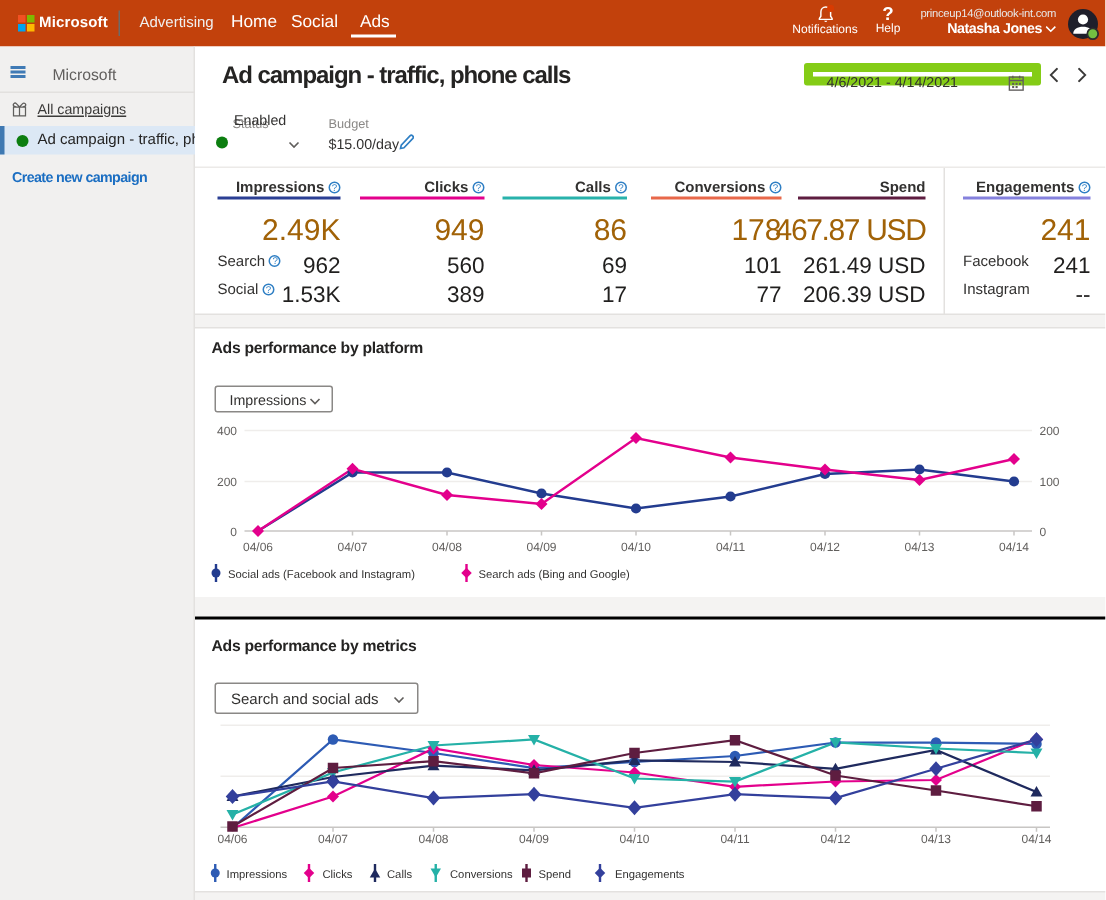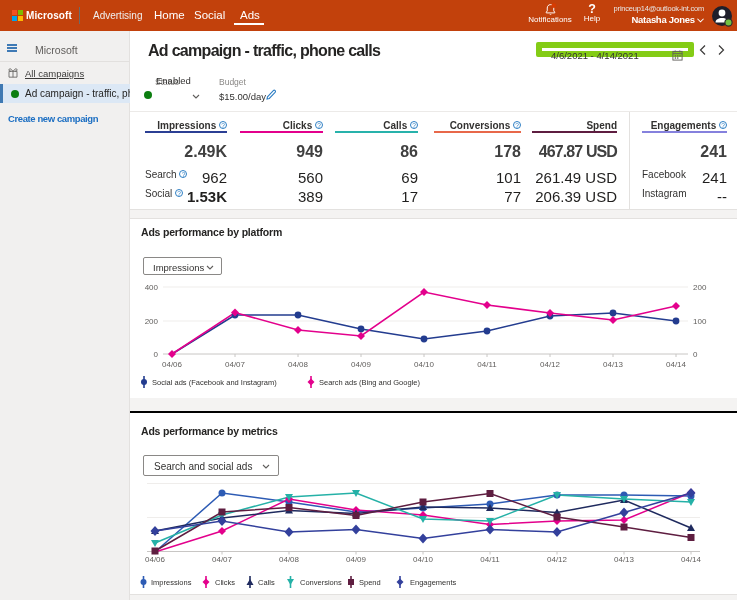--- a/index.html
+++ b/index.html
@@ -35,21 +35,21 @@
 #main { position:absolute; left:130px; top:31px; width:607px; height:441px; background:#fff;padding-left:42px; }
 h1.title { position:absolute; left:18px; top:11px; font-size:16px; font-weight:bold; color:#252423; letter-spacing:-0.7px; }
 #datebox { position:absolute; left:406px; top:11px; width:158px; height:15px; border:6px solid #84cc16; border-radius:2px; font-size:9.5px; color:#323130; }
 .lblsmall { font-size:8.5px; color:#8a8886; }
 
 
 #metrics { position:absolute; left:0; top:80px; width:607px; height:99px; background:#fff; border-top:1px solid #eceae8; border-bottom:1px solid #e3e1df; }
 .mcol { position:absolute; top:0; }
 .mcol .mlabel { position:absolute; top:8px; right:0; font-size:10px; font-weight:bold; color:#323130; white-space:nowrap; }
 .mcol .mline { position:absolute; top:18.5px; left:0; right:0; height:2px; }
-.mcol .mbig { position:absolute; top:31px; right:0; font-size:16px; font-weight:bold; color:#404040; white-space:nowrap; }
+.mcol .mbig { position:absolute; top:31px; right:0; font-size:20px; font-weight:normal; color:#a16207; white-space:nowrap; }
 .mrow { position:absolute; right:0; font-size:15px; color:#201f1e; }
 .mrowlbl { position:absolute; left:0; font-size:10px; color:#323130; }
 .info { display:inline-block; width:8px; height:8px; border:1px solid #2f7fc4; border-radius:50%; font-size:6.5px; color:#2f7fc4; text-align:center; line-height:8px; vertical-align:1px; font-weight:normal; }
 #met-sep { position:absolute; left:499px; top:0; width:1px; height:99px; background:#e3e1df; }
 
 
 .card { position:absolute; left:0; width:607px; background:#fff; }
 .card h2 { position:absolute; left:11px; font-size:10.5px; font-weight:bold; color:#252423; letter-spacing:-0.2px; }
 .dropdown { position:absolute; border:1px solid #8a8886; border-radius:2px; font-size:10px; color:#323130; background:#fff; }
 .gap { position:absolute; left:0; width:607px; background:#f4f3f2; }
@@ -156,21 +156,21 @@
 
   <div id="metrics">
     <div id="met-sep"></div>
     <div class="mcol" style="left:15px; width:82px;">
       <div class="mlabel">Impressions <span class="info">?</span></div>
       <div class="mline" style="background:#2b3f94;"></div>
       <div class="mbig">2.49K</div>
       <div class="mrowlbl" style="top:57px;">Search <span class="info">?</span></div>
       <div class="mrow" style="top:57px;">962</div>
       <div class="mrowlbl" style="top:76px;">Social <span class="info">?</span></div>
-      <div class="mrow" style="top:76px;font-weight:bold;">1.53K</div>
+      <div class="mrow" style="top:76px;">1.53K</div>
     </div>
     <div class="mcol" style="left:110px; width:83px;">
       <div class="mlabel">Clicks <span class="info">?</span></div>
       <div class="mline" style="background:#e3008c;"></div>
       <div class="mbig">949</div>
       <div class="mrow" style="top:57px;">560</div>
       <div class="mrow" style="top:76px;">389</div>
     </div>
     <div class="mcol" style="left:205px; width:83px;">
       <div class="mlabel">Calls <span class="info">?</span></div>

